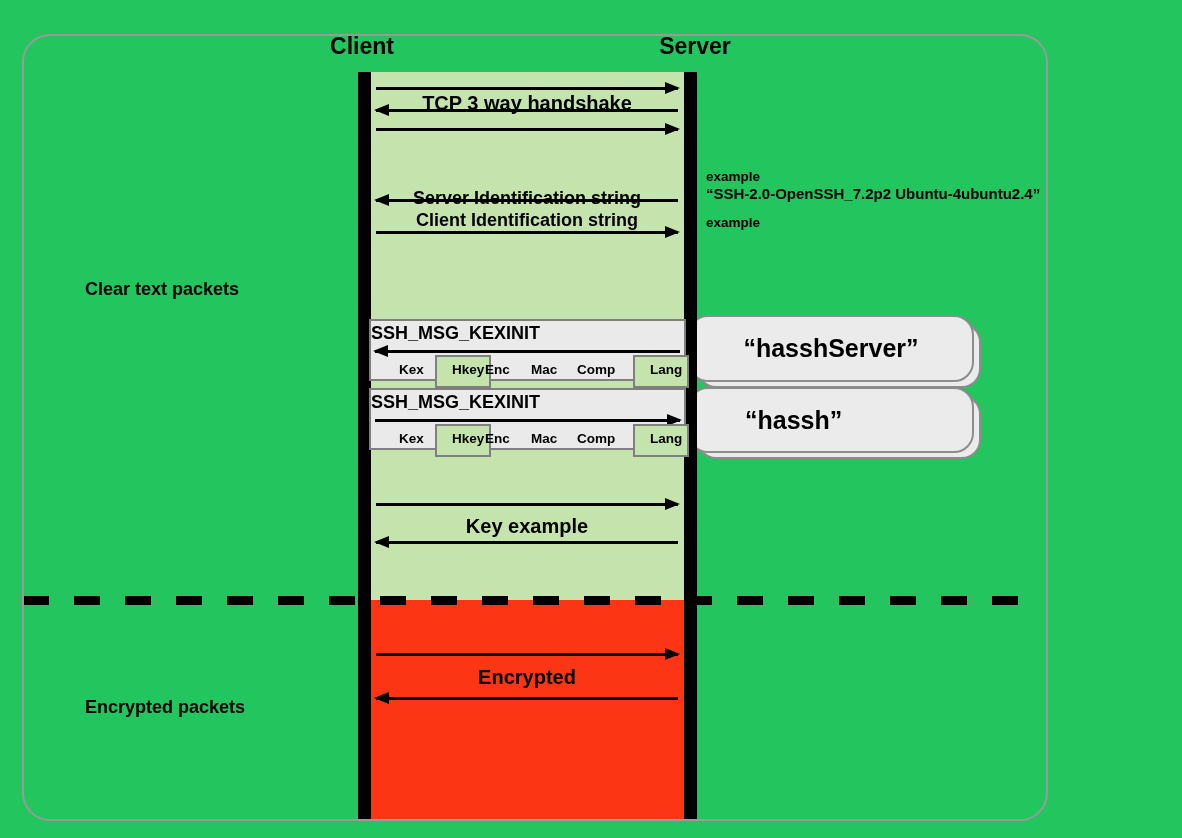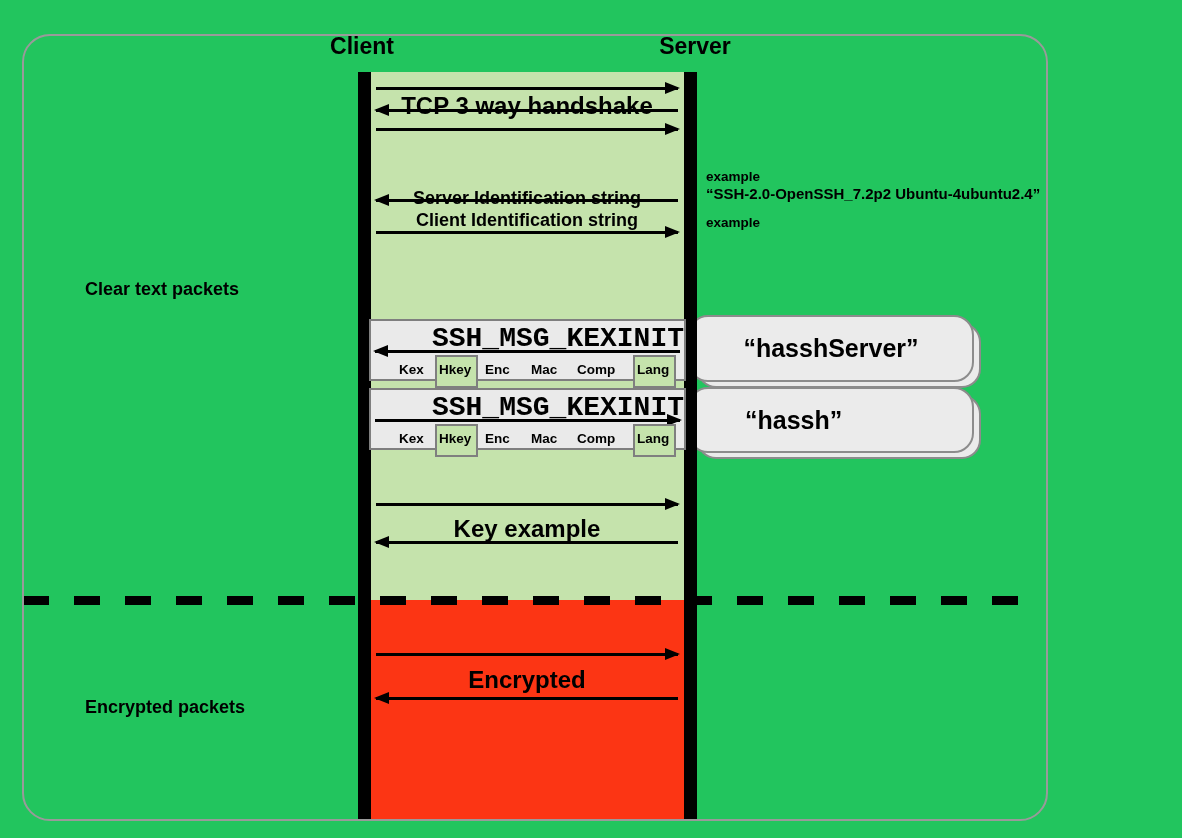--- a/index.html
+++ b/index.html
@@ -24,34 +24,34 @@
   
   .sectlabel{position:absolute;left:85px;font-weight:bold;font-size:18px;z-index:3;}
   .sectlabel.clear{top:279px;} .sectlabel.enc{top:697px;}
 
   
   .arr{position:absolute;left:376px;width:302px;height:3px;background:#000;z-index:3;}
   .arr.r::after{content:"";position:absolute;right:-2px;top:-5px;width:0;height:0;
      border-top:6.5px solid transparent;border-bottom:6.5px solid transparent;border-left:15px solid #000;}
   .arr.l::before{content:"";position:absolute;left:-2px;top:-5px;width:0;height:0;
      border-top:6.5px solid transparent;border-bottom:6.5px solid transparent;border-right:15px solid #000;}
-  .arrlabel{position:absolute;left:376px;width:302px;text-align:center;font-weight:bold;font-size:24px;z-index:3;}
+  .arrlabel{position:absolute;left:376px;width:302px;text-align:center;font-weight:bold;font-size:20px;z-index:3;}
   .arrlabel.small{font-size:18px;}
 
   
   .kexbox{position:absolute;left:369px;width:317px;height:62px;background:#eaeaea;
           border:2px solid #7f7f7f;box-sizing:border-box;z-index:3;}
-  .kextitle{margin-top:2px;text-align:right;font-weight:bold;font-size:28px;letter-spacing:0;font-family:Liberation Mono, monospace;}
+  .kextitle{margin-top:2px;text-align:left;font-weight:bold;font-size:18px;letter-spacing:0;}
   .kexarr{position:absolute;left:4px;width:305px;top:29px;height:3px;background:#000;}
   .kexarr.r::after{content:"";position:absolute;right:-2px;top:-5px;width:0;height:0;
      border-top:6.5px solid transparent;border-bottom:6.5px solid transparent;border-left:15px solid #000;}
   .kexarr.l::before{content:"";position:absolute;left:-2px;top:-5px;width:0;height:0;
      border-top:6.5px solid transparent;border-bottom:6.5px solid transparent;border-right:15px solid #000;}
   .kf{position:absolute;top:41px;font-size:13.5px;font-weight:bold;white-space:nowrap;}
-  .kf.cell{top:34px;background:#c5e3ac;border:2px solid #7f7f7f;padding:5px 5px 9px 2px;}
+  .kf.cell{top:34px;background:#c5e3ac;border:2px solid #7f7f7f;padding:5px 5px 9px 15px;}
 
   
   .hasshbox{position:absolute;left:688px;width:286px;background:#ebebeb;
      border:2px solid #8c8c8c;border-radius:20px;box-sizing:border-box;z-index:1;
      display:flex;align-items:center;font-weight:bold;font-size:25px;
      box-shadow:8px 7px 0 -3px #ebebeb, 8px 7px 0 -1px #8c8c8c;}
   .hasshbox.server{top:315px;height:67px;justify-content:center;}
   .hasshbox.client{top:387px;height:66px;padding-left:55px;}
 
   

